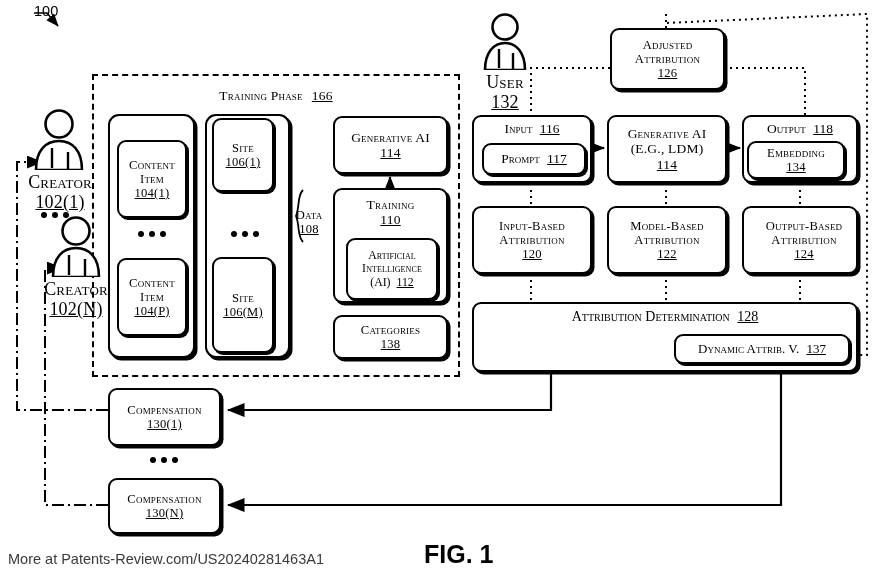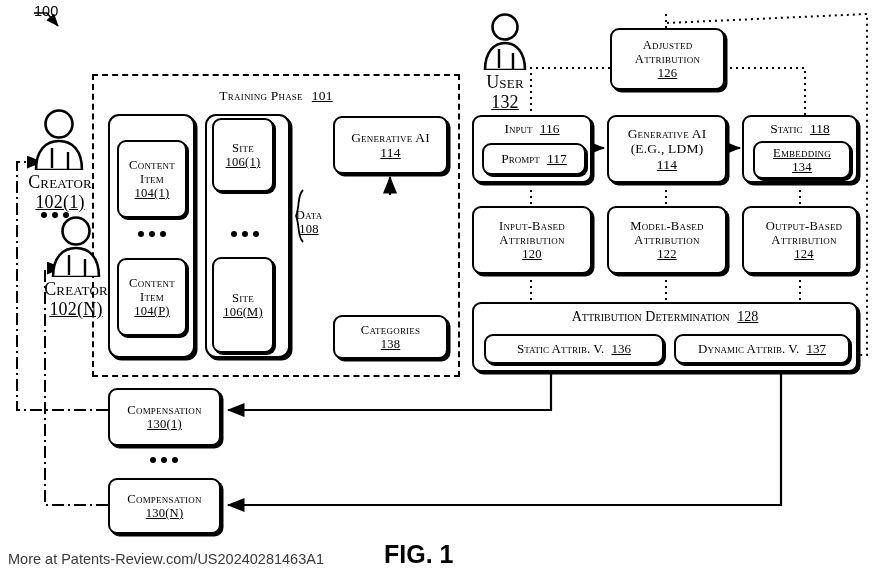--- a/index.html
+++ b/index.html
@@ -107,21 +107,21 @@
     </svg>
   </div>
   <div class="ptext" style="left:28px;top:279px;width:96px;text-align:center;">
     <span class="lbl sc">Creator</span>
     <span class="lbl sc num">102(N)</span>
   </div>
 
   <div class="dashbox" style="left:92px;top:74px;width:368px;height:303px;"></div>
   <div class="ptext" style="left:92px;top:86px;width:368px;text-align:center;">
     <span class="sc13">Training Phase</span>
-    <span class="sc13 num" style="margin-left:5px;">101</span>
+    <span class="sc13 num" style="margin-left:5px;">166</span>
   </div>
 
   <div class="groupbox" style="left:108px;top:114px;width:87px;height:244px;"></div>
   <div class="box inner" style="left:117px;top:140px;width:70px;height:78px;">
     <span class="lbl sc12">Content</span>
     <span class="lbl sc12">Item</span>
     <span class="lbl sc12 num">104(1)</span>
   </div>
   <div class="dots" style="left:135px;top:231px;"><i></i><i></i><i></i></div>
   <div class="box inner" style="left:117px;top:258px;width:70px;height:78px;">
@@ -144,20 +144,32 @@
   <div class="ptext" style="left:286px;top:208px;width:46px;text-align:center;">
     <span class="lbl sc12">Data</span>
     <span class="lbl sc12 num">108</span>
   </div>
 
   <div class="box" style="left:333px;top:116px;width:115px;height:58px;">
     <span class="lbl sc13">Generative AI</span>
     <span class="lbl sc13 num">114</span>
   </div>
 
+  <div class="box" style="left:333px;top:188px;width:115px;height:115px;justify-content:flex-start;padding-top:7px;">
+    <span class="lbl sc13">Training</span>
+    <span class="lbl sc13 num">110</span>
+    <div class="box inner" style="position:absolute;left:11px;top:48px;width:92px;height:62px;">
+      <span class="lbl sc11">Artificial</span>
+      <span class="lbl sc11">Intelligence</span>
+      <span class="lbl" style="font-size:11.8px;">
+        <span>(AI)</span>
+        <span class="num" style="margin-left:3px;">112</span>
+      </span>
+    </div>
+  </div>
 
   <div class="box" style="left:333px;top:315px;width:115px;height:44px;">
     <span class="lbl sc12">Categories</span>
     <span class="lbl sc12 num">138</span>
   </div>
 
   <div class="person" style="left:479px;top:12px;width:52px;height:58px;">
     <svg viewBox="0 0 52 58" width="52" height="58">
       <circle cx="26" cy="15" r="12.5" fill="#fff" stroke="#000" stroke-width="2.6"></circle>
       <path d="M6,58 C6,40 15,31 26,31 C37,31 46,40 46,58 Z" fill="#fff" stroke="#000" stroke-width="2.6"></path>
@@ -190,24 +202,24 @@
   </div>
 
   <div class="box" style="left:607px;top:115px;width:120px;height:68px;">
     <span class="lbl sc13">Generative AI</span>
     <span class="lbl sc13">(E.G., LDM)</span>
     <span class="lbl sc13 num">114</span>
   </div>
 
   <div class="box" style="left:742px;top:115px;width:116px;height:68px;justify-content:flex-start;padding-top:4px;">
     <span class="lbl" style="font-variant:small-caps;font-size:13.5px;">
-      <span>Static</span>
+      <span>Output</span>
       <span class="num" style="margin-left:4px;">118</span>
     </span>
-    <div class="box inner" style="position:absolute;left:9px;top:24px;width:98px;height:38px;text-decoration:underline;">
+    <div class="box inner" style="position:absolute;left:3px;top:24px;width:98px;height:38px;">
       <span class="lbl sc12">Embedding</span>
       <span class="lbl sc12 num">134</span>
     </div>
   </div>
 
   <div class="box" style="left:472px;top:206px;width:120px;height:68px;">
     <span class="lbl sc12">Input-Based</span>
     <span class="lbl sc12">Attribution</span>
     <span class="lbl sc12 num">120</span>
   </div>
@@ -220,40 +232,34 @@
     <span class="lbl sc12">Output-Based</span>
     <span class="lbl sc12">Attribution</span>
     <span class="lbl sc12 num">124</span>
   </div>
 
   <div class="box" style="left:472px;top:302px;width:386px;height:70px;justify-content:flex-start;padding-top:5px;">
     <span class="lbl" style="font-variant:small-caps;font-size:14px;">
       <span>Attribution Determination</span>
       <span class="num" style="margin-left:4px;">128</span>
     </span>
-    <div class="box inner" style="position:absolute;left:10px;top:30px;width:180px;height:30px;">
-      <span class="lbl" style="font-variant:small-caps;font-size:13px;">
-        <span>Static Attrib. V.</span>
-        <span class="num" style="margin-left:4px;">136</span>
-      </span>
-    </div>
     <div class="box inner" style="position:absolute;left:200px;top:30px;width:176px;height:30px;">
       <span class="lbl" style="font-variant:small-caps;font-size:13px;">
         <span>Dynamic Attrib. V.</span>
         <span class="num" style="margin-left:4px;">137</span>
       </span>
     </div>
   </div>
 
   <div class="box" style="left:108px;top:388px;width:113px;height:58px;">
     <span class="lbl sc12">Compensation</span>
     <span class="lbl sc12 num">130(1)</span>
   </div>
   <div class="dots" style="left:147px;top:457px;"><i></i><i></i><i></i></div>
   <div class="box" style="left:108px;top:478px;width:113px;height:56px;">
     <span class="lbl sc12">Compensation</span>
     <span class="lbl sc12 num">130(N)</span>
   </div>
 
   <div class="credit" style="left:8px;top:551px;">More at Patents-Review.com/US20240281463A1</div>
-  <div class="figlabel" style="left:384px;top:540px;">FIG. 1</div>
+  <div class="figlabel" style="left:424px;top:540px;">FIG. 1</div>
 
 </div>
 
 </body></html>

